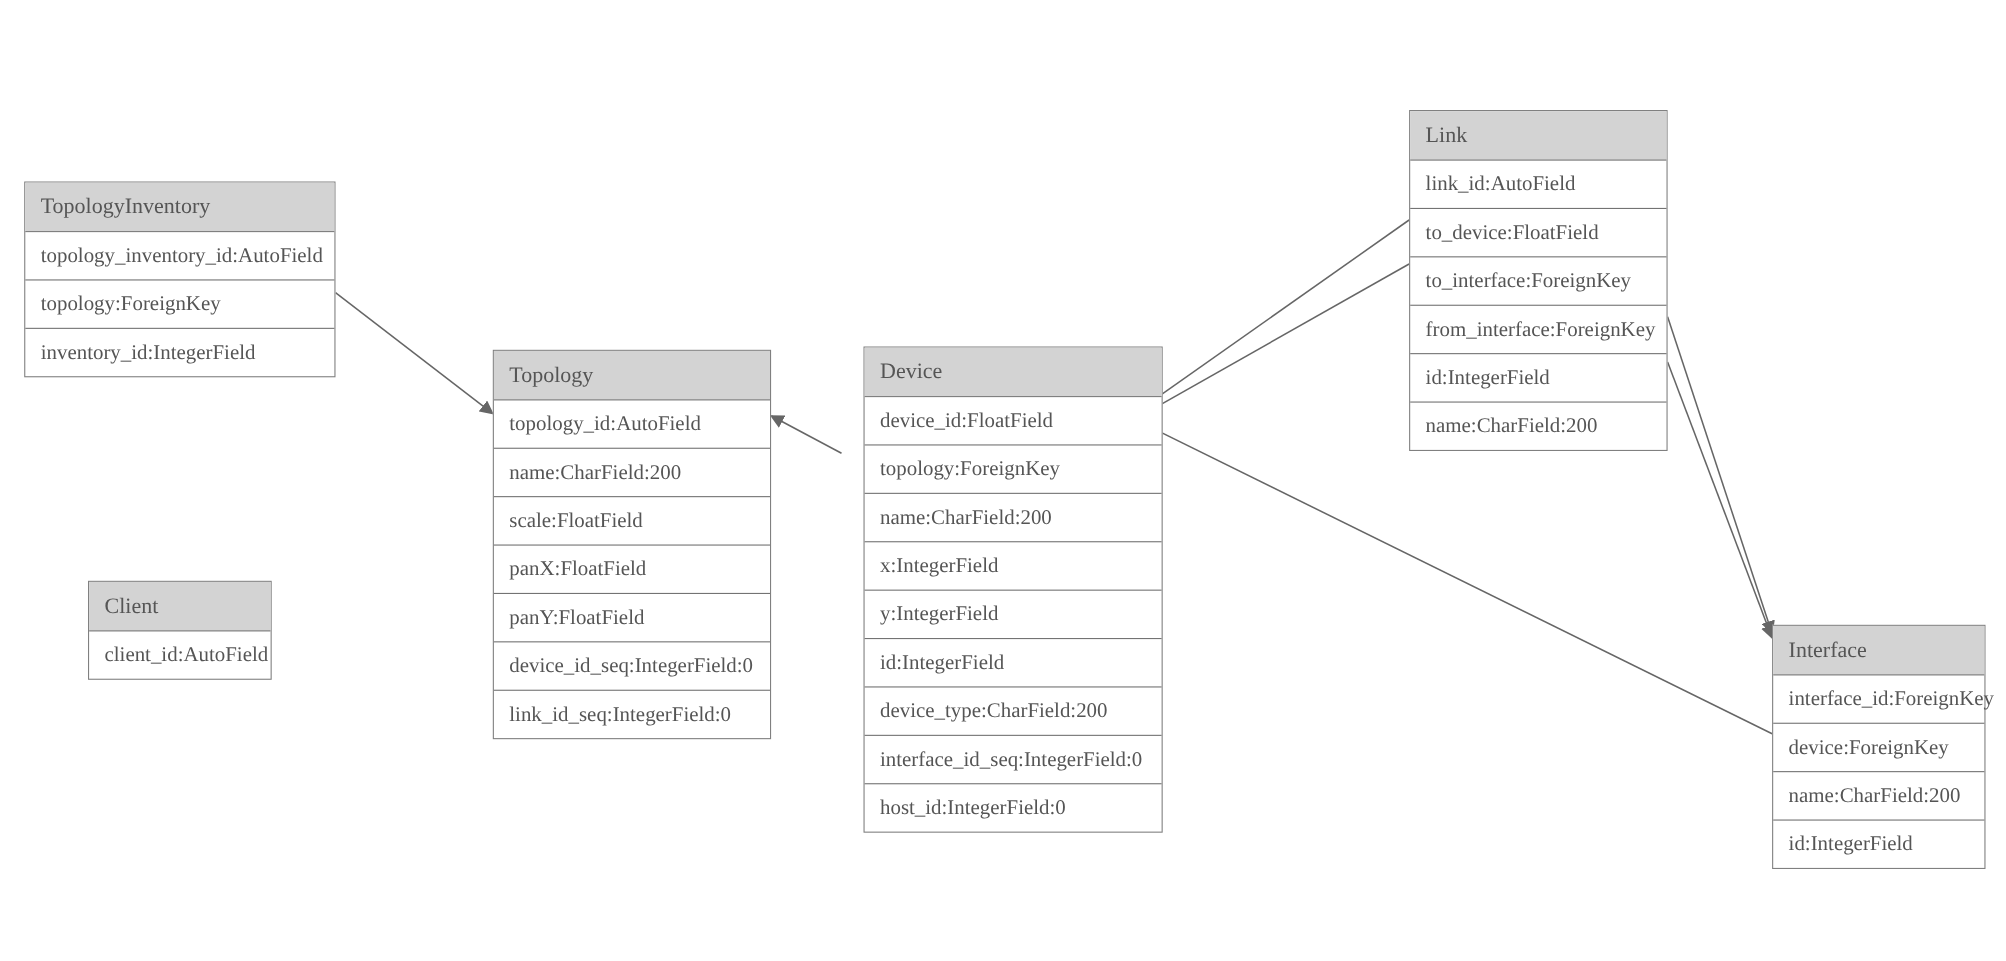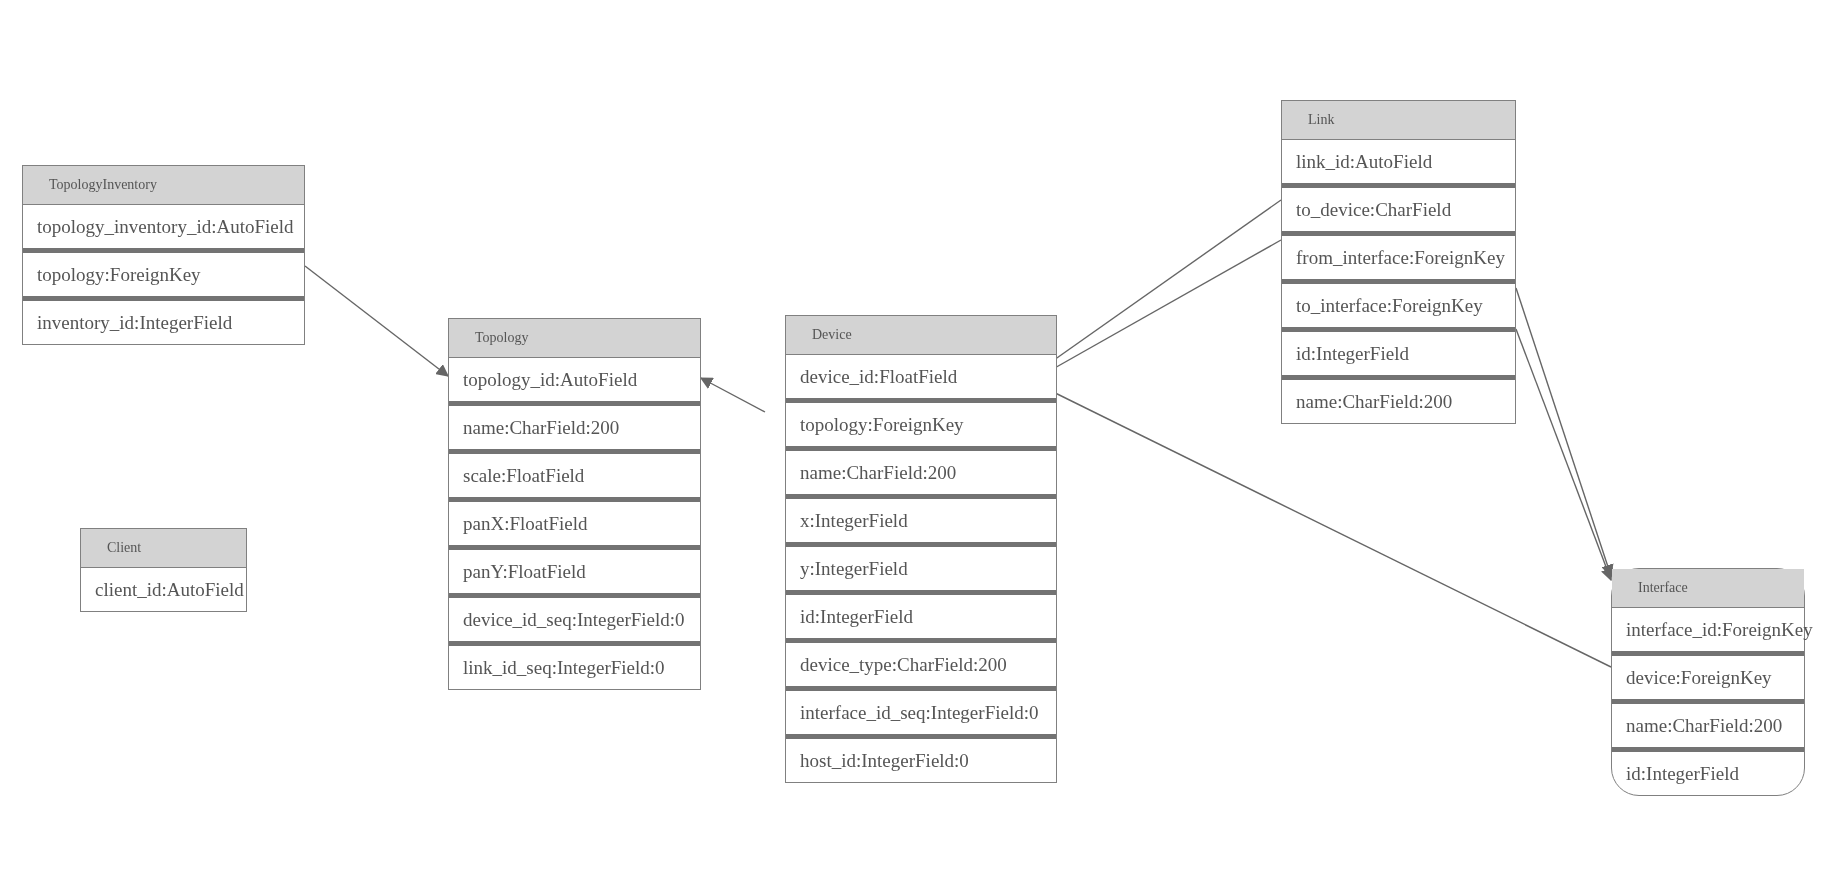--- a/index.html
+++ b/index.html
@@ -27,36 +27,36 @@
   .entity {
     position: absolute;
     border: 1px solid #808080;
     background: #ffffff;
     box-sizing: border-box;
     z-index: 5;
   }
   .entity-title {
     background: #d3d3d3;
     color: #555555;
-    font-size: 14px;
+    font-size: 20px;
     line-height: 1;
-    padding: 12px 14px 12px 26px;
+    padding: 12px 14px 12px 14px;
     border-bottom: 1px solid #808080;
     box-sizing: border-box;
     white-space: nowrap;
   }
   .entity-fields {
     display: block;
   }
   .field-row {
     color: #555555;
     font-size: 19px;
     line-height: 1;
     padding: 12px 14px 12px 14px;
-    border-bottom: 5px solid #737373;
+    border-bottom: 1px solid #737373;
     box-sizing: border-box;
     white-space: nowrap;
   }
   .field-row:last-child {
     border-bottom: none;
   }
 </style>
 </head>
 <body>
 
@@ -117,28 +117,28 @@
           <div class="field-row">id:IntegerField</div>
           <div class="field-row">device_type:CharField:200</div>
           <div class="field-row">interface_id_seq:IntegerField:0</div>
           <div class="field-row">host_id:IntegerField:0</div>
         </div>
       </div>
       <div class="entity" style="left: 1281px; top: 100px; width: 235px;">
         <div class="entity-title">Link</div>
         <div class="entity-fields">
           <div class="field-row">link_id:AutoField</div>
-          <div class="field-row">to_device:CharField</div>
+          <div class="field-row">to_device:FloatField</div>
+          <div class="field-row">to_interface:ForeignKey</div>
           <div class="field-row">from_interface:ForeignKey</div>
-          <div class="field-row">to_interface:ForeignKey</div>
           <div class="field-row">id:IntegerField</div>
           <div class="field-row">name:CharField:200</div>
         </div>
       </div>
-      <div class="entity" style="left: 1611px; top: 568px; width: 194px; border-radius: 28px;">
+      <div class="entity" style="left: 1611px; top: 568px; width: 194px;">
         <div class="entity-title">Interface</div>
         <div class="entity-fields">
           <div class="field-row">interface_id:ForeignKey</div>
           <div class="field-row">device:ForeignKey</div>
           <div class="field-row">name:CharField:200</div>
           <div class="field-row">id:IntegerField</div>
         </div>
       </div>
     </div>
 

